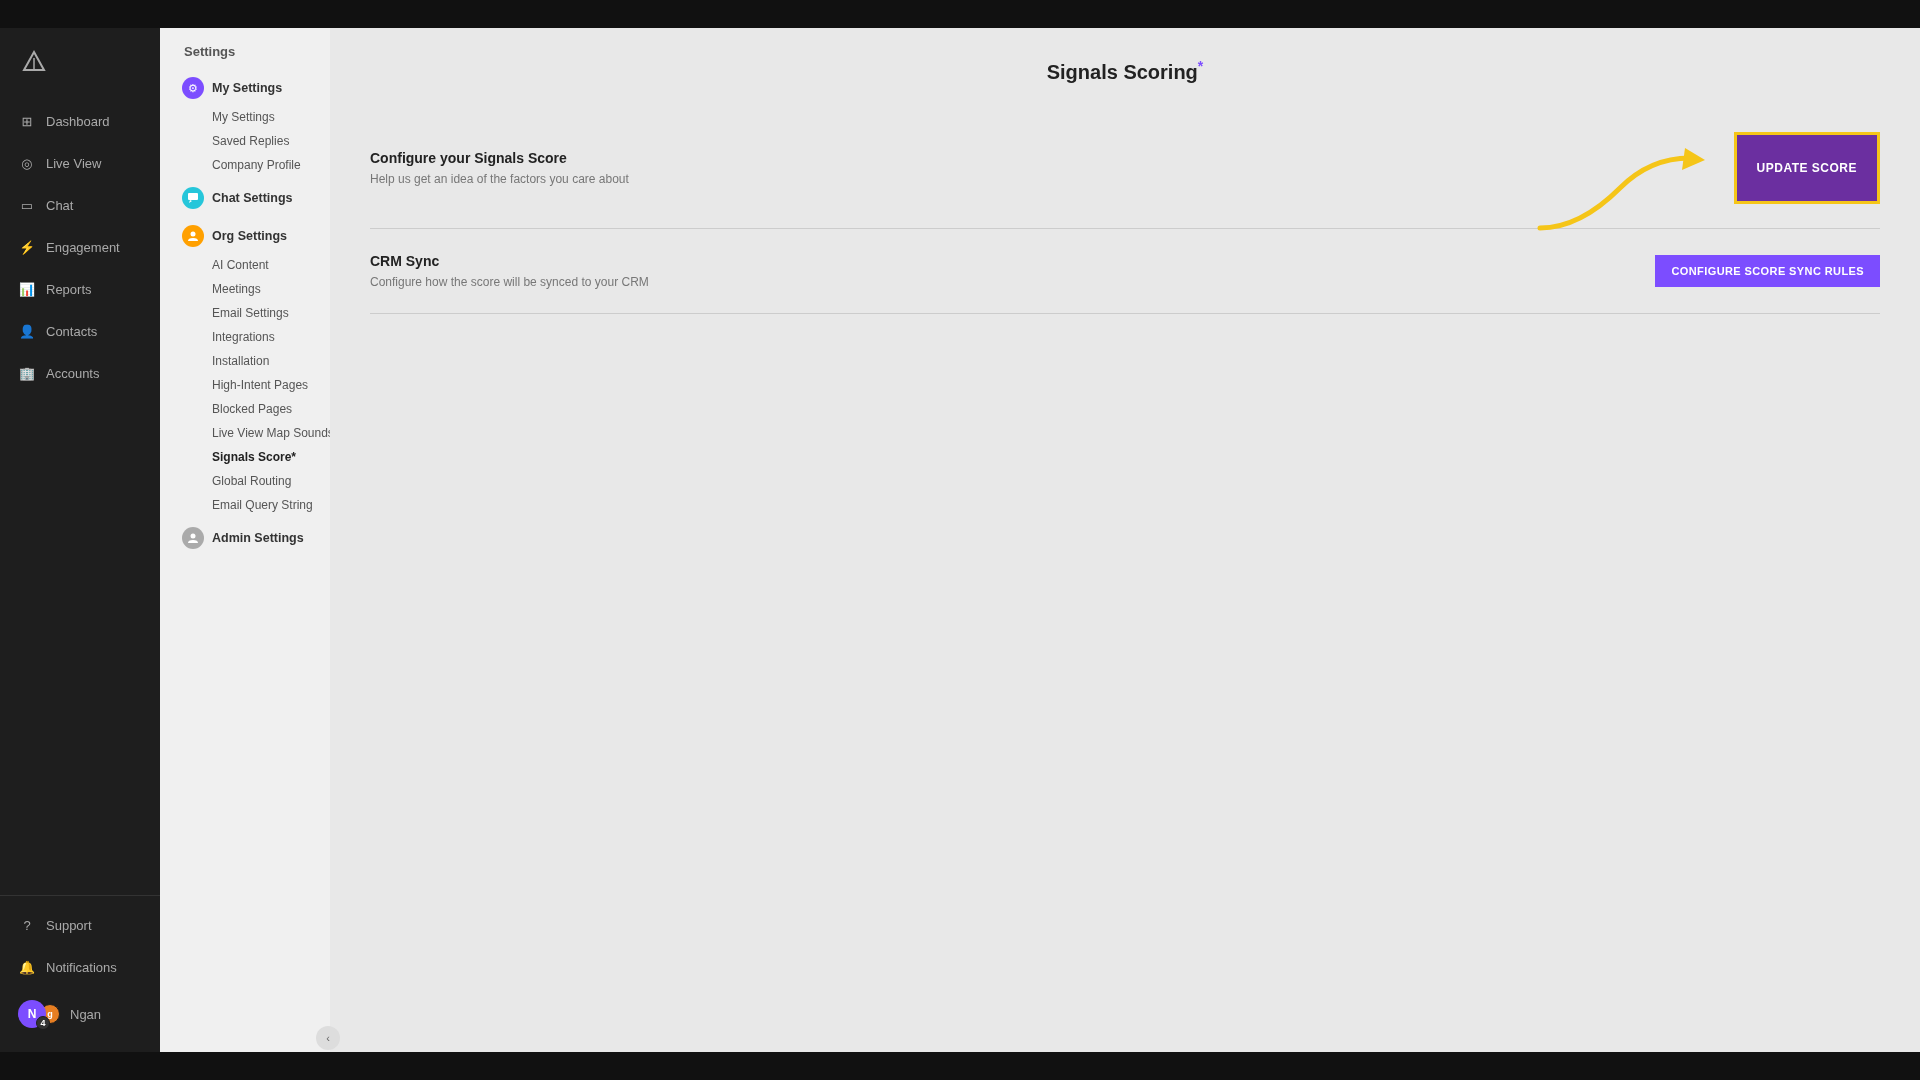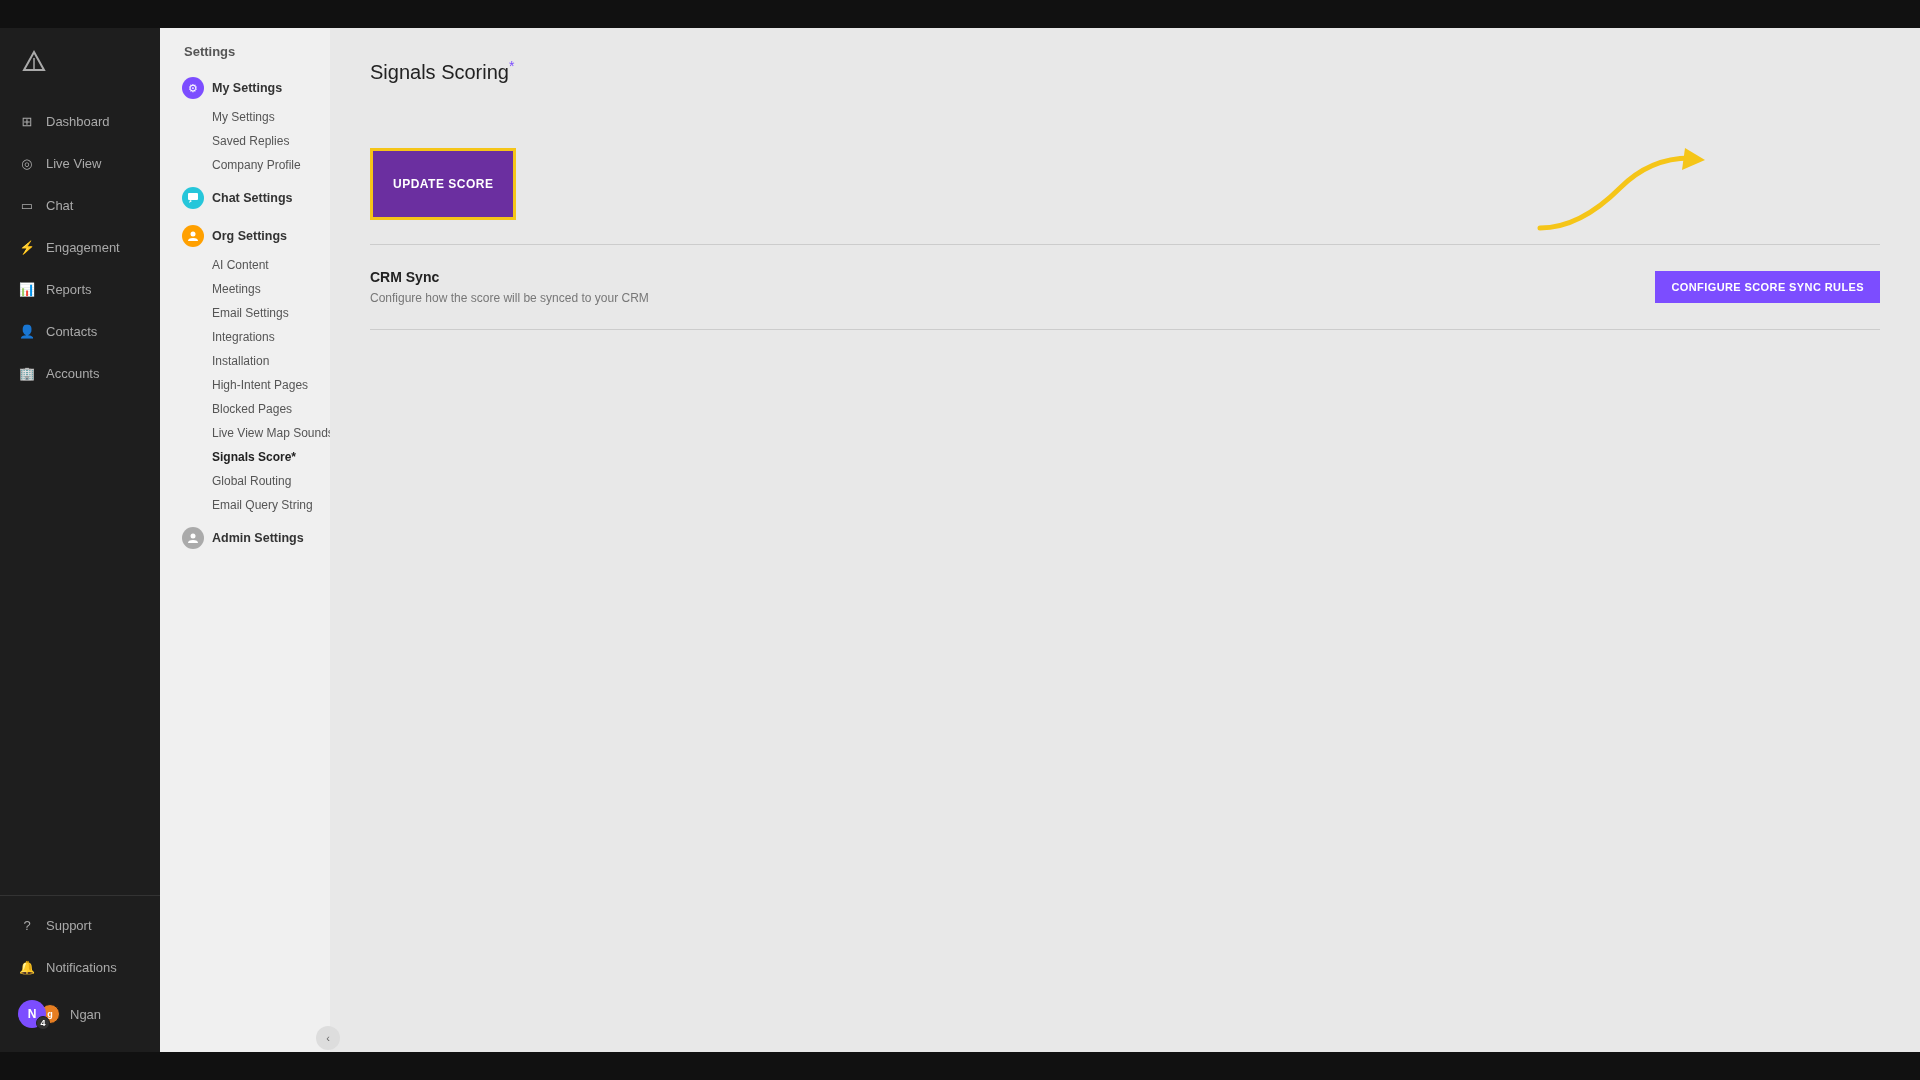--- a/index.html
+++ b/index.html
@@ -195,23 +195,24 @@
     .main-content {
       flex: 1;
       background: #e8e8e8;
       overflow-y: auto;
       padding: 30px 40px;
       position: relative;
     }
 
     .page-title {
       font-size: 20px;
-      font-weight: 400;
+      font-weight: 700;
       color: #222;
-      margin-bottom: 40px;
+      margin-bottom: 24px;
+      text-align: center;
     }
 
     .page-title sup {
       color: #7c4dff;
       font-size: 14px;
     }
 
     .card {
       background: #e8e8e8;
       border-bottom: 1px solid #ccc;
@@ -425,20 +426,24 @@
   </aside>
 
   <div class="collapse-btn" style="position:fixed; left:316px; bottom:30px; z-index:10;">‹</div>
 
   <main class="main-content">
     <h1 class="page-title">
       <span>Signals Scoring</span><sup>*</sup>
     </h1>
 
     <div class="card">
+      <div class="card-text">
+        <h3>Configure your Signals Score</h3>
+        <p>Help us get an idea of the factors you care about</p>
+      </div>
       <button class="btn-update">UPDATE SCORE</button>
     </div>
 
     <div class="card">
       <div class="card-text">
         <h3>CRM Sync</h3>
         <p>Configure how the score will be synced to your CRM</p>
       </div>
       <button class="btn-configure">CONFIGURE SCORE SYNC RULES</button>
     </div>

